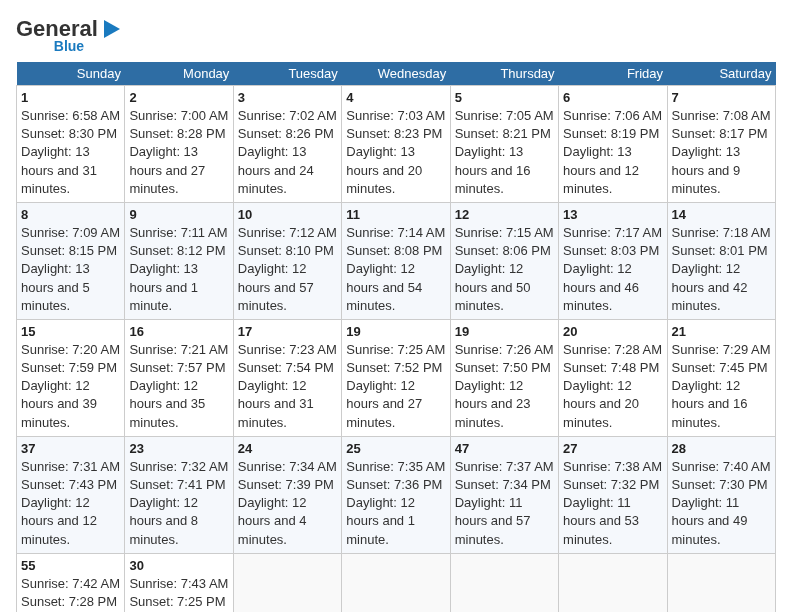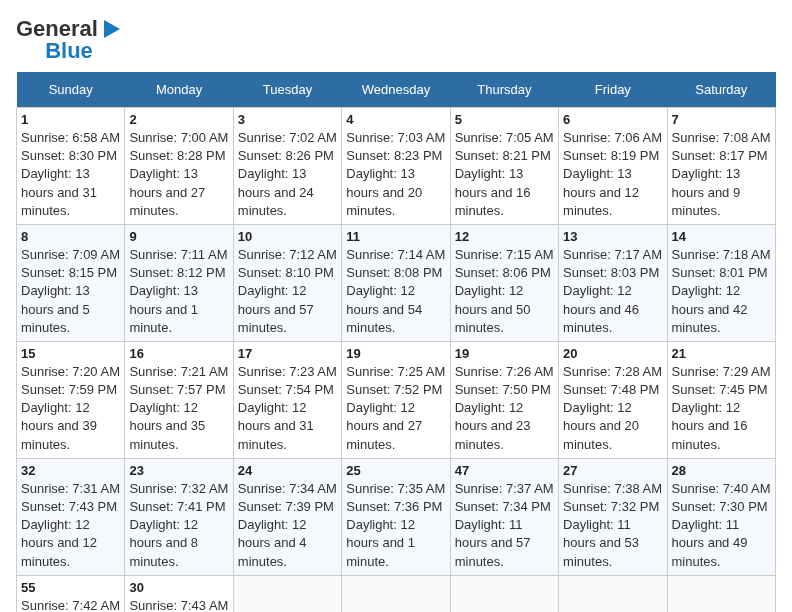--- a/index.html
+++ b/index.html
@@ -34,22 +34,22 @@
       color: #555;
     }
     .calendar {
       width: 100%;
       border-collapse: collapse;
       font-size: 11px;
     }
     .calendar th {
       background: #2e6da4;
       color: #fff;
-      padding: 10px 4px;
-      text-align: center;
+      padding: 4px 4px;
+      text-align: right;
       font-size: 13px;
       font-weight: normal;
     }
     .calendar td {
       vertical-align: top;
       border: 1px solid #ccc;
       padding: 4px;
       width: 108px;
       min-height: 70px;
     }
@@ -80,21 +80,21 @@
 <body>
 
 <div class="header">
   <div class="logo">
   <div style="display:flex;align-items:center;gap:2px;">
     <span style="font-size:22px;font-weight:bold;color:#333;">General</span>
     <svg width="22" height="22" viewBox="0 0 22 22">
       <polygon points="4,2 20,11 4,20" fill="#1a7abf"></polygon>
     </svg>
   </div>
-  <span style="font-size:22px;font-weight:bold;color:#1a7abf;margin-top:-4px;">Blue</span>
+  <span style="font-size:14px;font-weight:bold;color:#1a7abf;margin-top:-4px;">Blue</span>
 </div>
   <div class="title-block">
     <div class="month-year"></div>
     <div class="location"></div>
   </div>
 </div>
 
 <table class="calendar">
   <thead>
     <tr>
@@ -277,21 +277,21 @@
         <span class="day-num">21</span>
         <div class="day-info">
           Sunrise: 7:29 AM<br>
           Sunset: 7:45 PM<br>
           Daylight: 12 hours and 16 minutes.
         </div>
       </td>
       </tr>
       <tr>
         <td>
-        <span class="day-num">32</span>
+        <span class="day-num">37</span>
         <div class="day-info">
           Sunrise: 7:31 AM<br>
           Sunset: 7:43 PM<br>
           Daylight: 12 hours and 12 minutes.
         </div>
       </td>
         <td>
         <span class="day-num">23</span>
         <div class="day-info">
           Sunrise: 7:32 AM<br>

